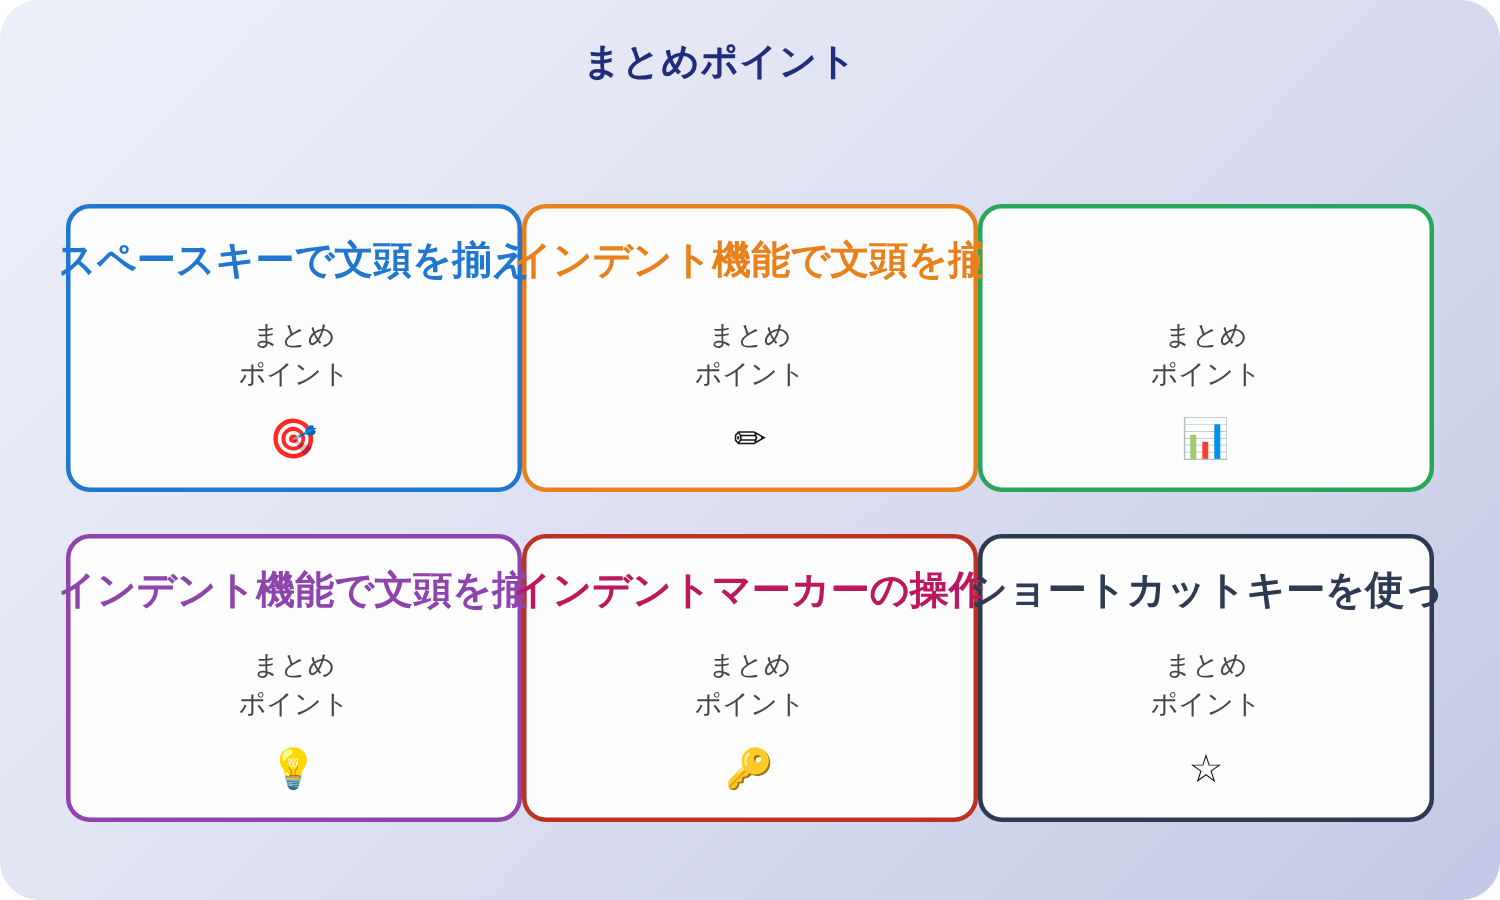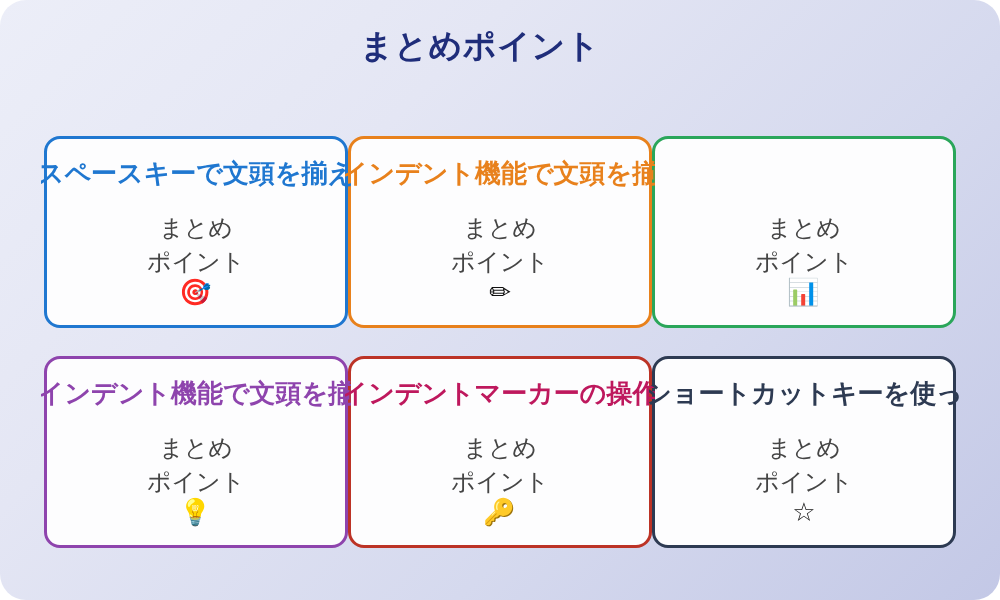--- a/index.html
+++ b/index.html
@@ -25,21 +25,21 @@
     background: linear-gradient(135deg, #eceef8 0%, #e4e6f4 32%, #d5d9ee 66%, #c3c8e6 100%);
   }
 
   
   #slide-title {
     position: absolute;
     left: 0;
     top: 26px;
     width: 960px;
     text-align: center;
-    font-size: 33px;
+    font-size: 25px;
     font-weight: bold;
     color: #1f2d7a;
     letter-spacing: 0.5px;
     line-height: 1.2;
     white-space: nowrap;
   }
 
   
   #card-grid {
     position: absolute;
@@ -84,21 +84,21 @@
     text-align: center;
     z-index: 3;
   }
 
   .card-body {
     position: absolute;
     left: 0;
     right: 0;
     top: 72px;
     text-align: center;
-    font-size: 24px;
+    font-size: 18px;
     color: #454545;
     line-height: 1.42;
     white-space: pre-line;
     z-index: 2;
   }
 
   .card-icon {
     position: absolute;
     left: 0;
     right: 0;

